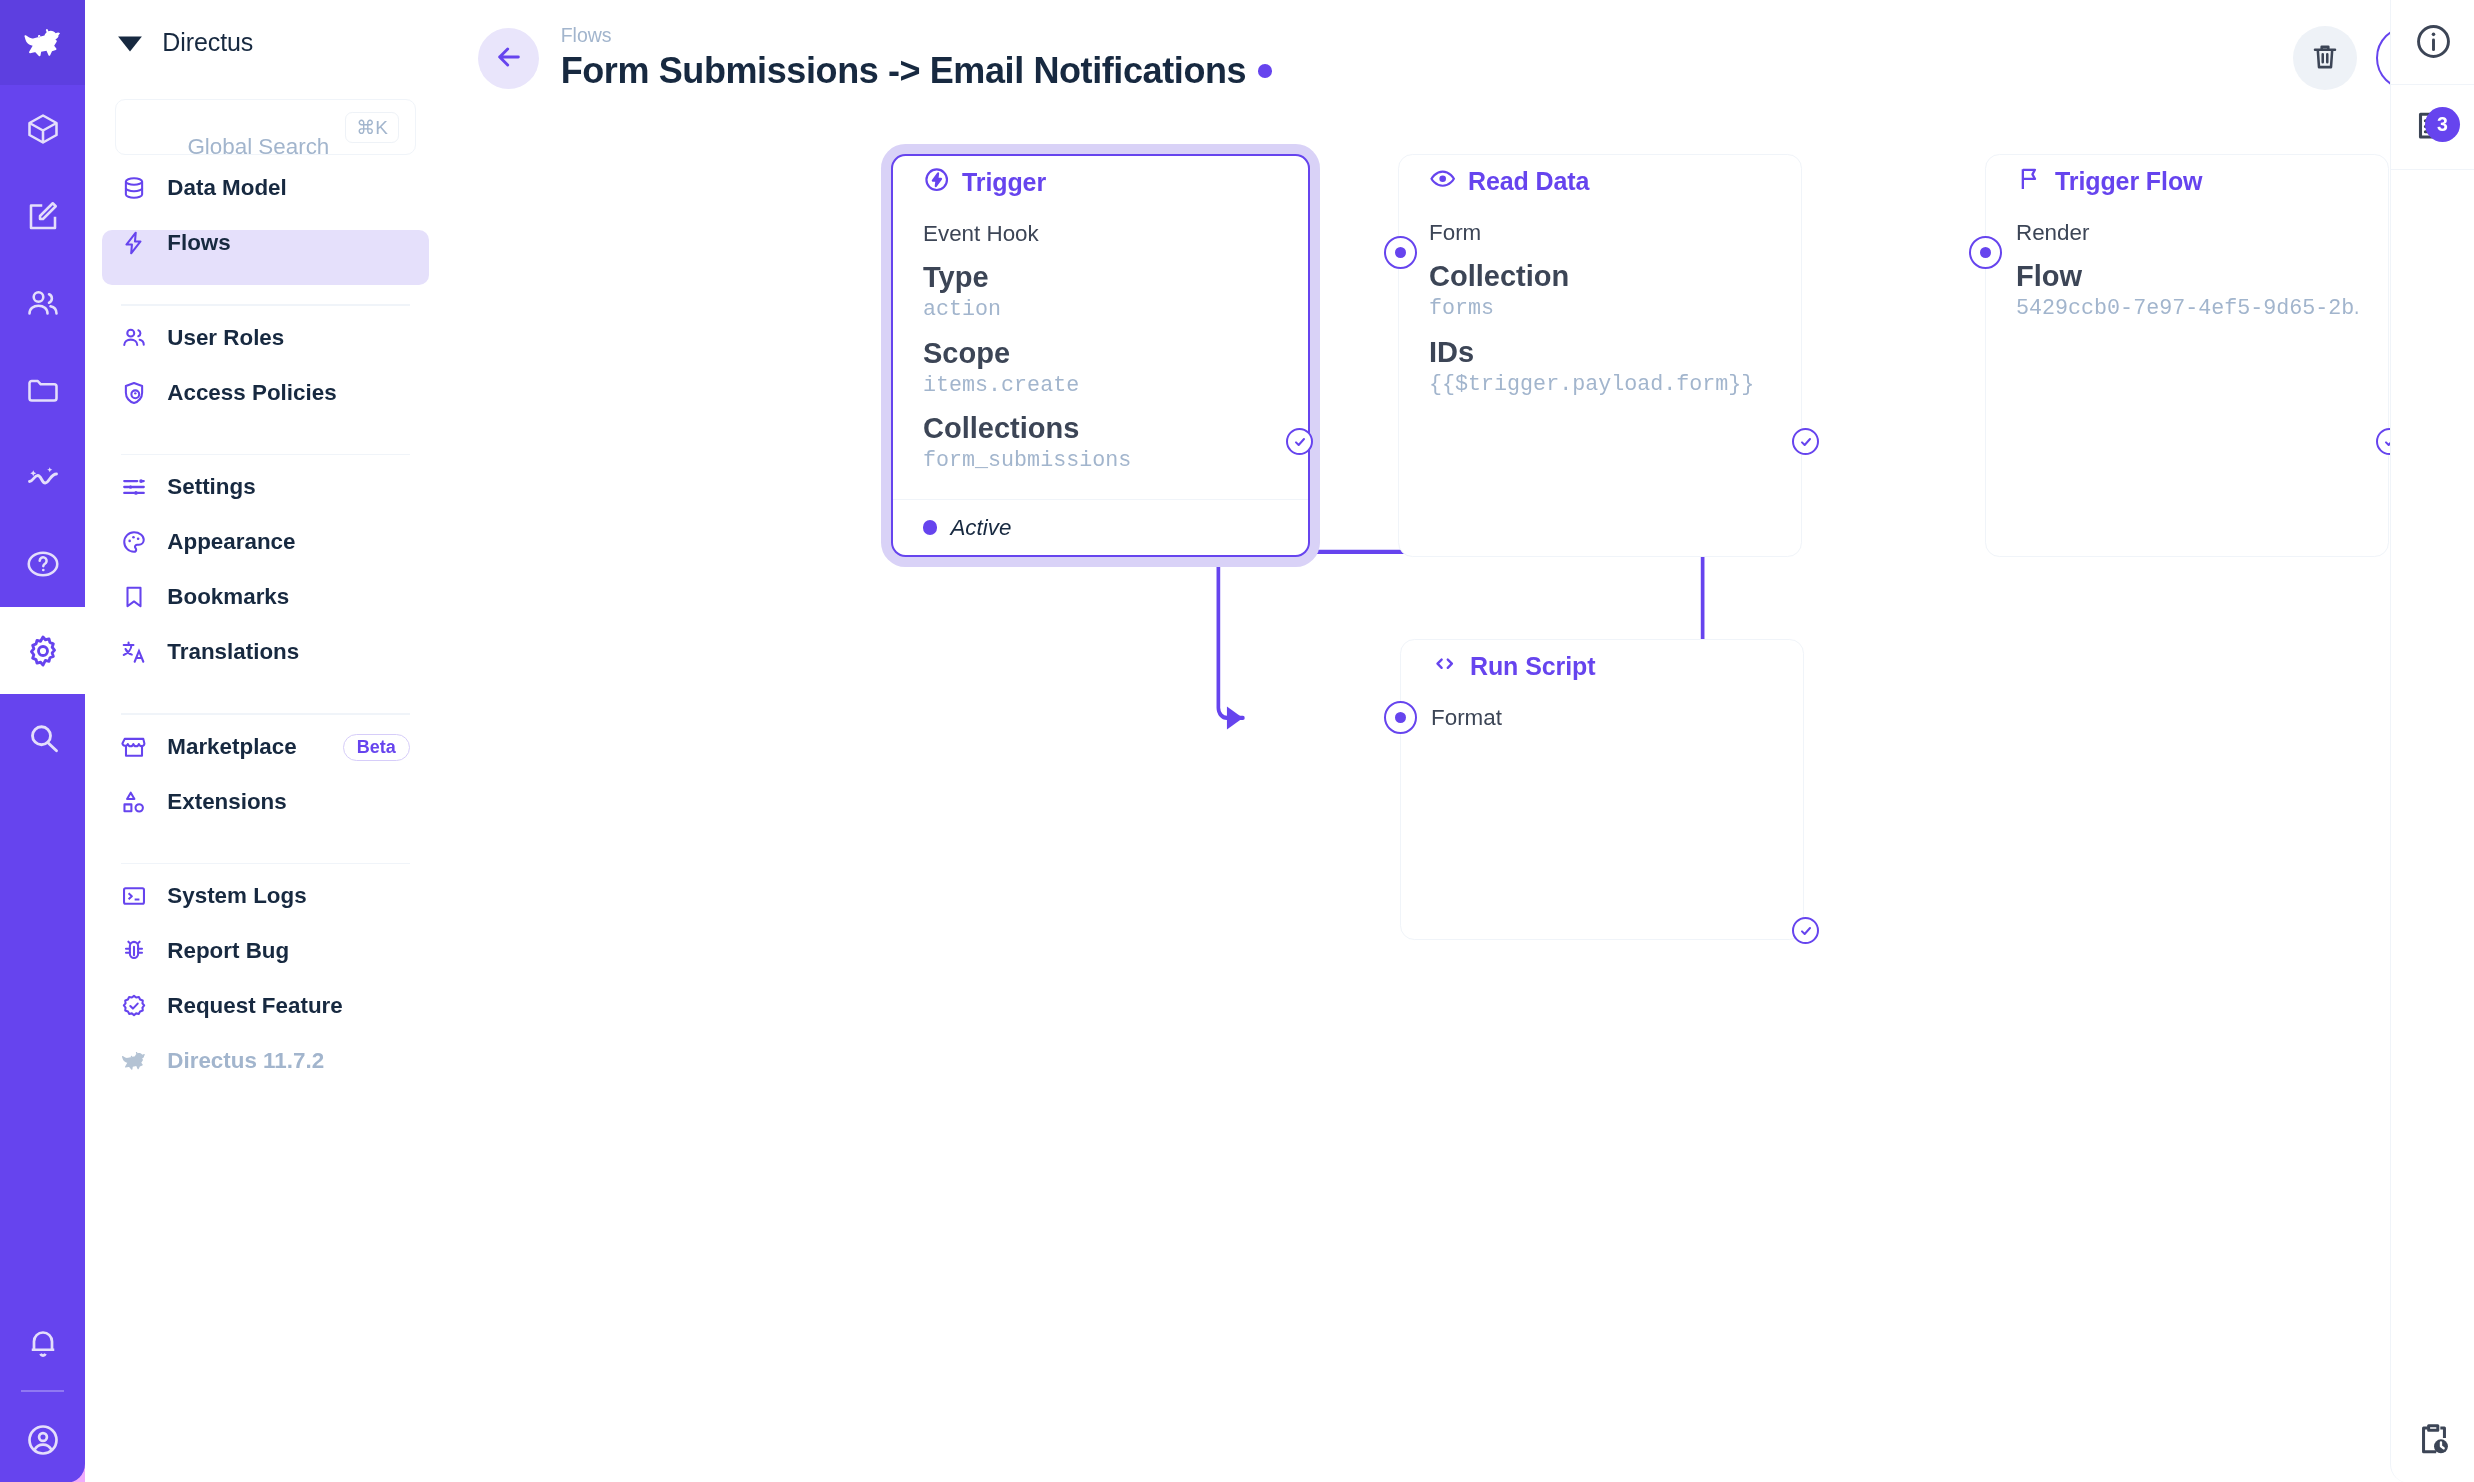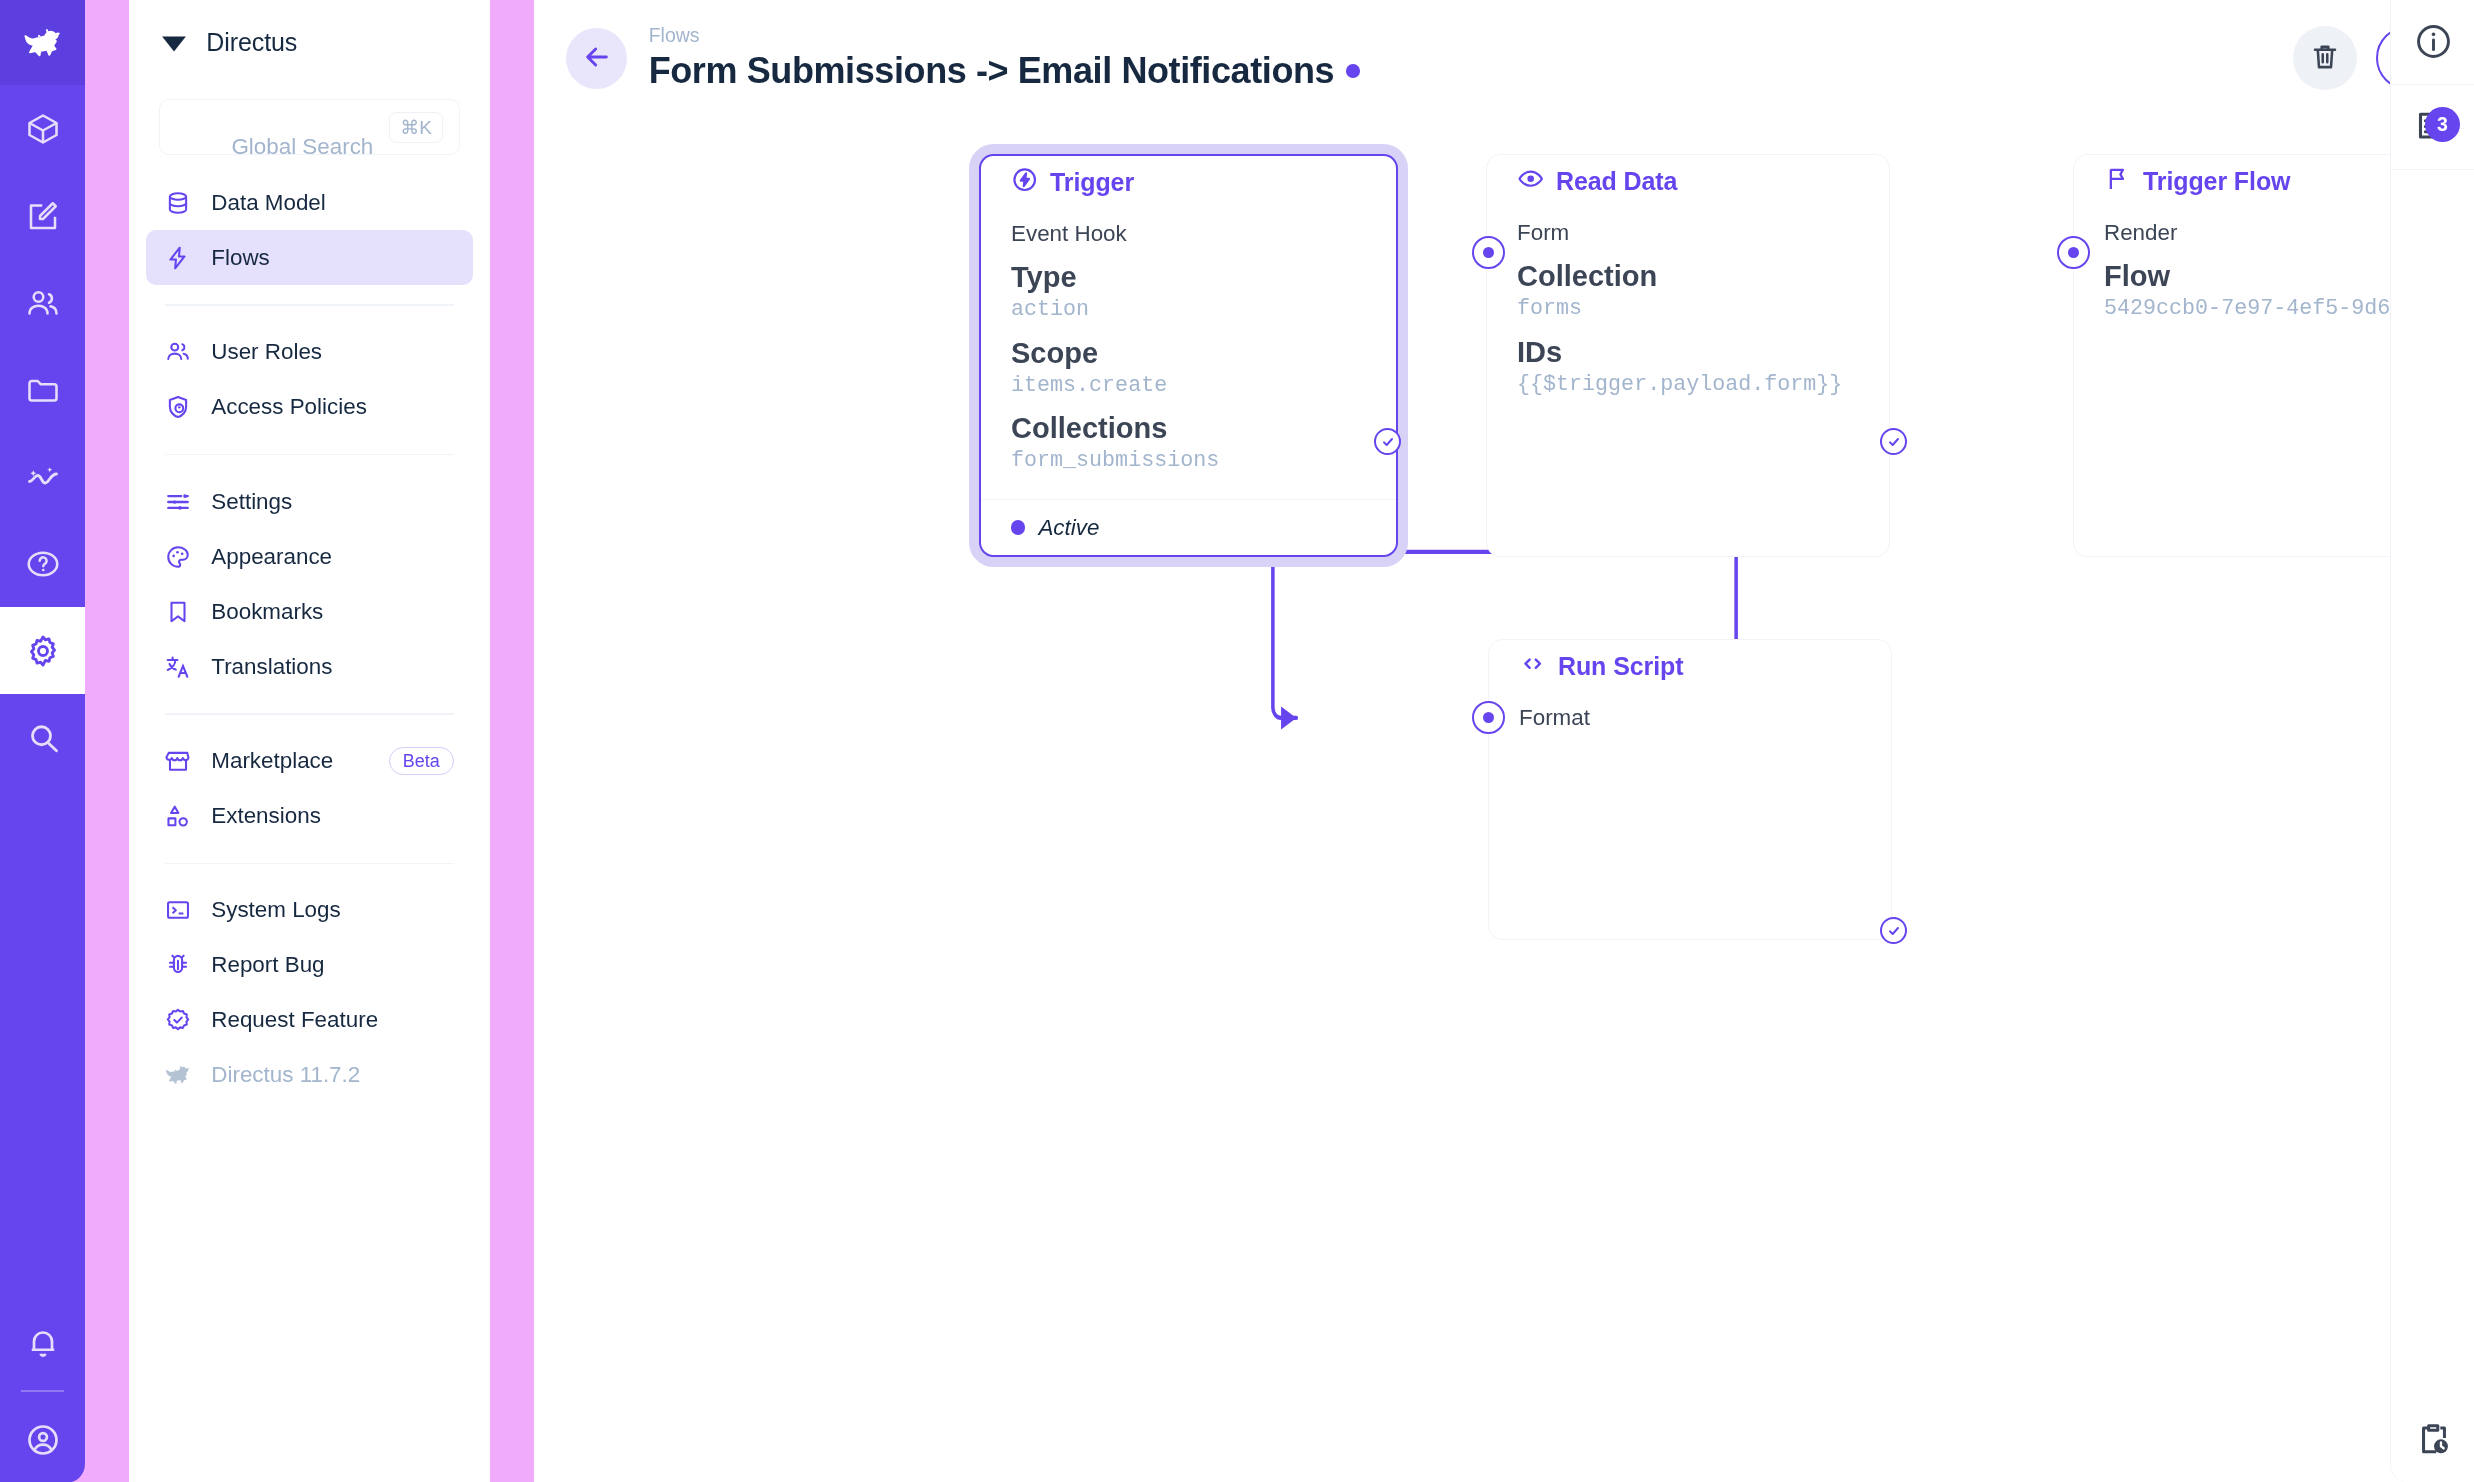--- a/index.html
+++ b/index.html
@@ -2,21 +2,21 @@
 <html style="font-size:11.6px"><head>
 <meta charset="utf-8">
 <style>
   * { box-sizing: border-box; margin: 0; padding: 0; }
   html, body {
     width: 2475px; height: 1483px;
     font-family: "Liberation Sans", sans-serif;
     background: #ffffff;
     overflow: hidden;
   }
-  #app { position: relative; width: 2475px; height: 1483px; display: flex; background:#f0abfc;gap:44px; }
+  #app { position: relative; width: 2475px; height: 1483px; display: flex; background:#f0abfc; }
 
   
   .rail {
     width: 85px; height: 1483px;
     background: #6644ee;
     display: flex; flex-direction: column; align-items: center;
     flex: 0 0 85px;
     position: relative;
     border-radius: 0 0 19px 0;
   }
@@ -53,23 +53,23 @@
     display: flex; align-items: center; justify-content: flex-end;
     gap: 16px; padding: 0 16px;
   }
   .search-ph { font-size: 22.4px; color: #a2b5cd; margin-top: 40px; }
   .kbd {
     border: 1.4px solid #eef2f7; border-radius: 7.2px;
     padding: 2.9px 10px; font-size: 19px; color: #a2b5cd;
   }
   .nav-groups { padding: 20px 17.3px 0 17.3px; }
   .nav-item {
-    display: flex; align-items: center; gap: 20px;
+    display: flex; align-items: flex-start; gap: 20px;
     height: 55px; padding: 0 19px; border-radius: 10px;
-    color: #172940; font-size: 22.4px;
+    color: #172940; font-size: 22.4px; font-weight: bold;
   }
   .nav-item.active { background: #e5e0fb; }
   .nav-item .nic { width: 26px; height: 26px; flex: 0 0 26px; display:flex; align-items:center; justify-content:center; color:#6644ee; }
   .nav-item.muted { color: #a2b5cd; }
   .nav-item.muted .nic { color: #b4c3d4; }
   .nav-sep { height: 1.4px; background: #f0f4f9; margin: 19px 19px; }
   .beta {
     margin-left: auto; border: 1.4px solid #d6cdf9; border-radius: 721px;
     color: #6644ee; font-size: 18px; padding: 2.2px 13px;
   }

